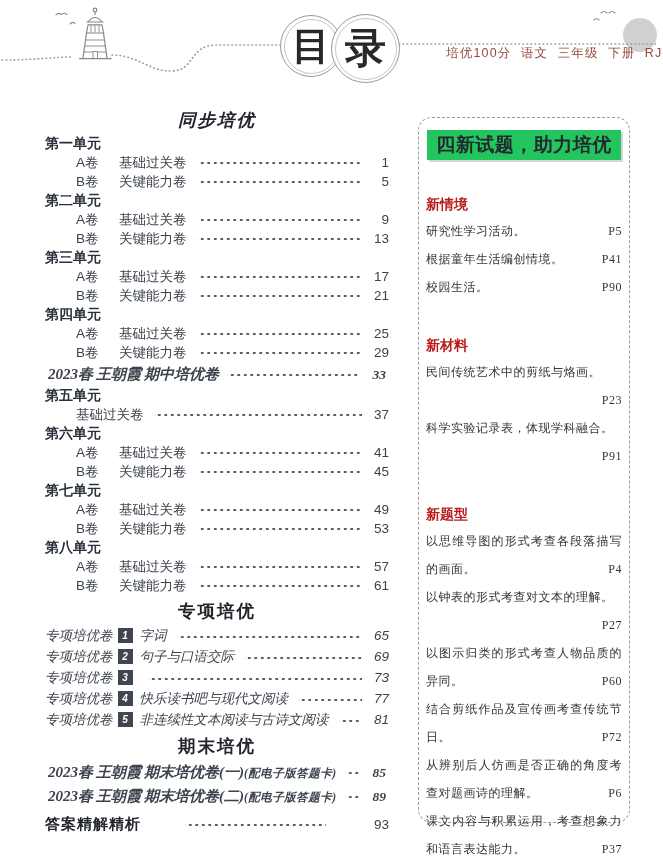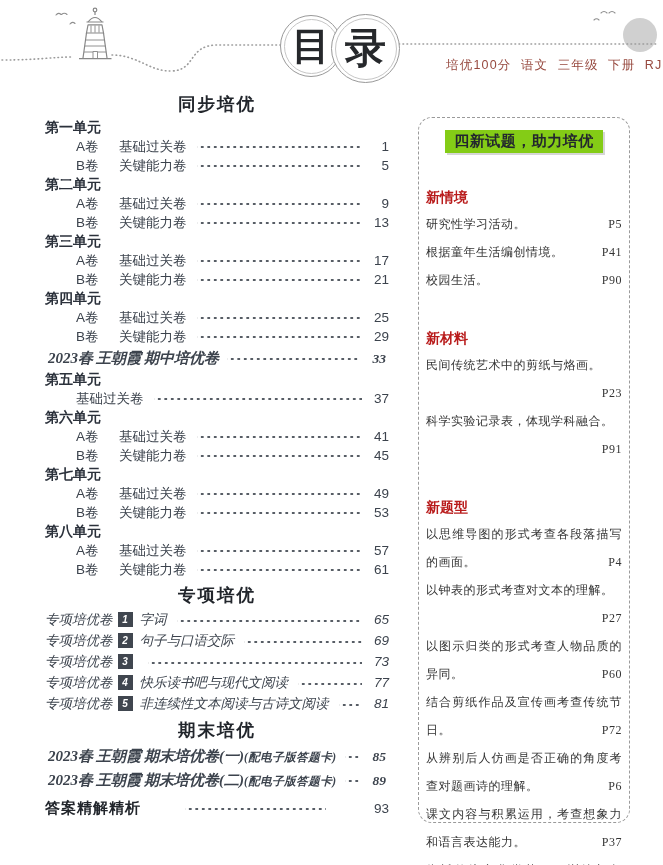--- a/index.html
+++ b/index.html
@@ -7,28 +7,28 @@
           font-family:"Liberation Sans", sans-serif; color:#3c434d; }
 
   
   header { position:absolute; left:0; top:0; width:663px; height:96px; }
   header svg { position:absolute; left:0; top:0; }
   .tcirc { position:absolute; border-radius:50%; background:#fff; border:1.8px solid #999;
            display:flex; align-items:center; justify-content:center; font-weight:900; color:#26282b; }
   .tcirc::after { content:""; position:absolute; inset:2.5px; border:1px solid #c6c6c6; border-radius:50%; }
   .c1 { left:280px; top:15px; width:60px; height:60px; font-size:38px; z-index:1; }
   .c2 { left:331px; top:14px; width:67px; height:67px; font-size:41px; z-index:2; }
-  .brand { position:absolute; left:446px; top:57px; font-size:12.5px; letter-spacing:1.2px;
+  .brand { position:absolute; left:446px; top:45px; font-size:12.5px; letter-spacing:1.2px;
            color:#97493f; white-space:pre; }
 
   
   .toc { position:absolute; left:45px; top:92px; width:344px; }
   .sec { height:24px; line-height:24px; font-size:17.5px; font-weight:bold; text-align:center;
          color:#22262c; letter-spacing:2px; margin:4px 0 2px; }
-  .sec:first-child { margin-top:0; }
+  .sec:first-child { margin-top:16px;font-style:italic; }
   .row { display:flex; align-items:baseline; height:19px; line-height:19px; font-size:13.5px; }
   .row.unit { font-weight:bold; font-size:14px; color:#2b313b; }
   .row.item { padding-left:31px; }
   .row .lbl { width:43px; flex:none; }
   .row .ttl { margin-right:2px; white-space:nowrap; }
   .row.special { height:21px; line-height:21px;font-style:italic; }
   .row.script { height:24px; line-height:24px; }
   .badge { flex:none; align-self:center; width:15px; height:15px; border-radius:50%；
            border-radius:50%; background:#40464f; color:#fff; font-size:10px; font-weight:bold;
            display:inline-flex; align-items:center; justify-content:center; margin:0 7px 0 3px; }
@@ -37,22 +37,22 @@
   .row.answers-row { height:24px; line-height:24px; margin-top:4px;gap:36px; }
   .ans { font-weight:bold; font-size:15px; color:#22262c; letter-spacing:1px; }
   .dots { flex:1; align-self:stretch; margin:0 5px 0 8px;
           background-image:radial-gradient(circle, #565c64 1.05px, rgba(0,0,0,0) 1.35px);
           background-size:6.5px 8px; background-repeat:repeat-x; background-position:2px 58%; }
   .pg { flex:none; min-width:22px; text-align:right; font-size:13.5px; }
 
   
   .panel { position:absolute; left:418px; top:117px; width:212px; height:706px; box-sizing:border-box;
            border:1.6px dashed #9a9a9a; border-radius:14px; padding:10px 7px 8px; background:#fff; }
-  .panel-title-band { width:fit-content; margin:2px auto 6px; padding:2px 9px; background:#84cc16;
-           box-shadow:2px 2px 0 rgba(0,0,0,.16); font-size:15px; font-weight:bold; color:#23272e;
+  .panel-title-band { width:fit-content; margin:2px auto 6px; padding:2px 9px; background:#22c55e;
+           box-shadow:2px 2px 0 rgba(0,0,0,.16); font-size:19px; font-weight:bold; color:#23272e;
            letter-spacing:.5px; }
   .ph { font-size:14px; font-weight:bold; color:#b91c1c; margin-top:31px; line-height:26px; }
   .pitem { display:flow-root; font-family:"Liberation Serif", serif; font-size:12px; line-height:28px;
            letter-spacing:.5px; color:#343434; text-align:justify; }
   .ppg { float:right; margin-left:4px; font-family:"Liberation Serif", serif; }
 </style>
 </head>
 <body>
 
 <div class="page">

